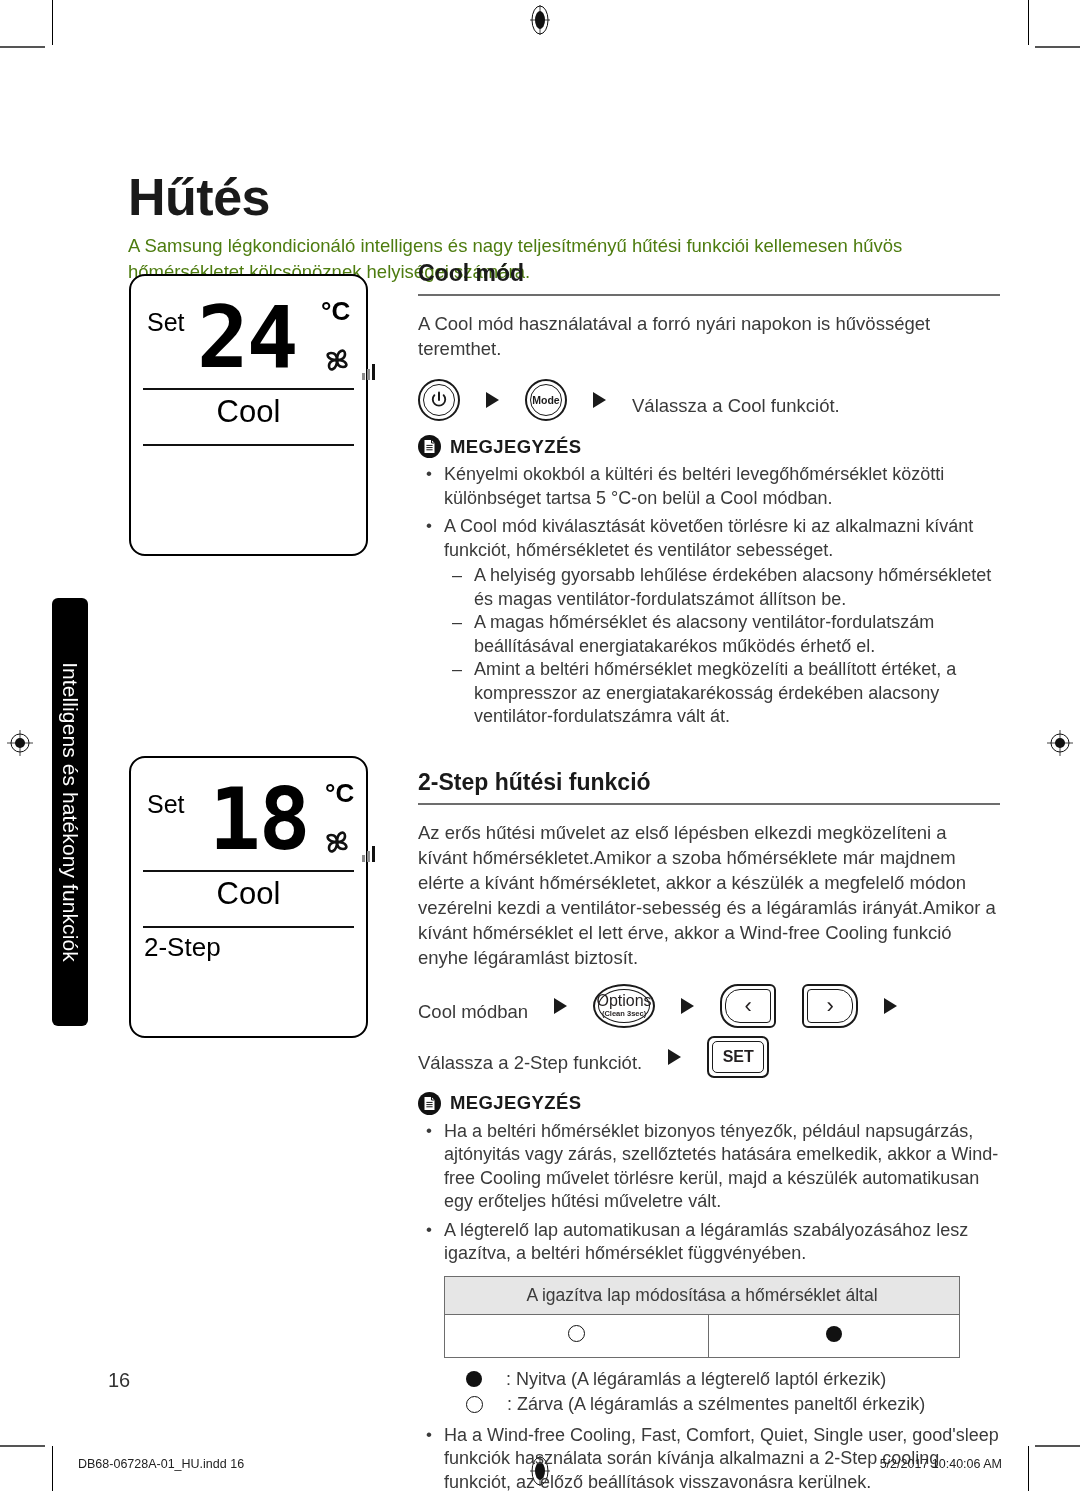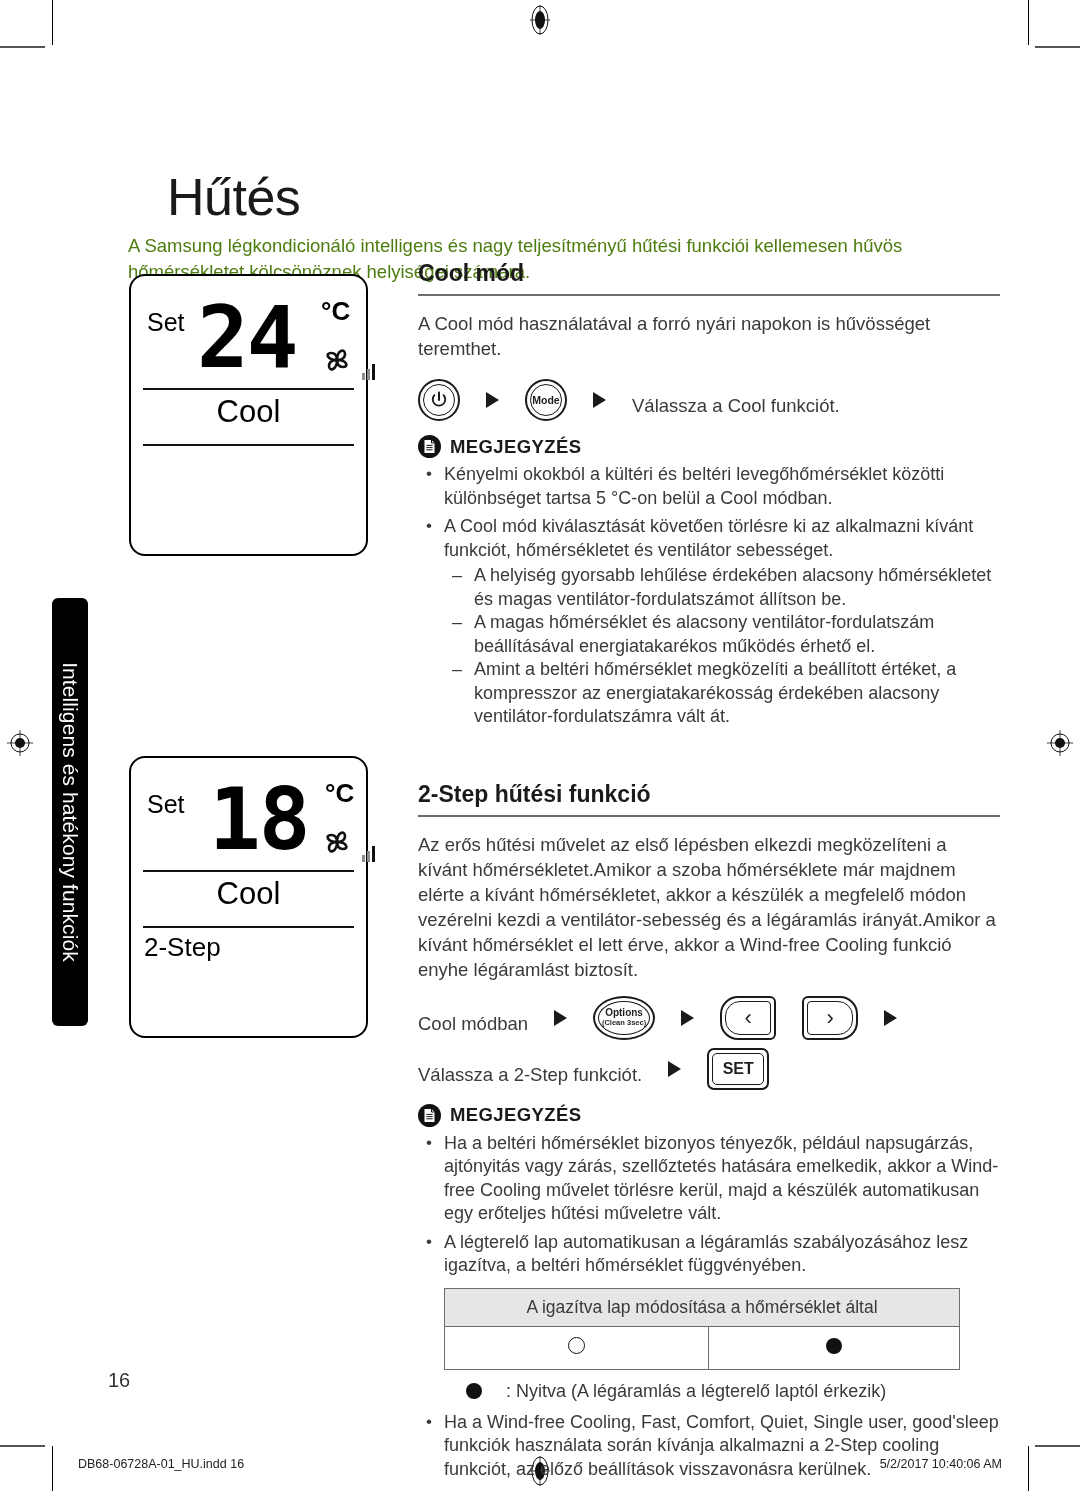--- a/index.html
+++ b/index.html
@@ -53,24 +53,23 @@
     font-size: 21px;
     letter-spacing: 0.1px;
   }
 
   
   .page-title {
     position: absolute;
     left: 50px;
     top: 104px;
     font-size: 52px;
-    font-weight: normal;
+    font-weight: bold;
     letter-spacing: -0.5px;
     color: #1a1a1a;
-    margin-left: 39px;
   }
 
   .intro {
     position: absolute;
     left: 50px;
     top: 186px;
     width: 872px;
     font-size: 18.5px;
     line-height: 26px;
     color: #4d7c0f;
@@ -255,21 +254,21 @@
     position: relative;
     line-height: 1;
   }
   .btn-oval::after {
     content: "";
     position: absolute;
     left: 3px; top: 3px; right: 3px; bottom: 3px;
     border: 1.3px solid #1a1a1a;
     border-radius: 50%/50%;
   }
-  .btn-oval .l1 { font-size: 10px; font-weight: 700; z-index: 2; }
+  .btn-oval .l1 { font-size: 16px; font-weight: 400; z-index: 2; }
   .btn-oval .l2 { font-size: 7.5px; font-weight: 600; z-index: 2; margin-top: 1px; }
 
   .btn-pill {
     width: 52px; height: 40px;
     border: 2.5px solid #1a1a1a;
     border-radius: 13px;
     display: flex;
     align-items: center;
     justify-content: center;
     flex: 0 0 auto;
@@ -582,21 +581,21 @@
       <li>
         <span>A Cool mód kiválasztását követően törlésre ki az alkalmazni kívánt funkciót, hőmérsékletet és ventilátor sebességet.</span>
         <ul class="dashes">
           <li>A helyiség gyorsabb lehűlése érdekében alacsony hőmérsékletet és magas ventilátor-fordulatszámot állítson be.</li>
           <li>A magas hőmérséklet és alacsony ventilátor-fordulatszám beállításával energiatakarékos működés érhető el.</li>
           <li>Amint a beltéri hőmérséklet megközelíti a beállított értéket, a kompresszor az energiatakarékosság érdekében alacsony ventilátor-fordulatszámra vált át.</li>
         </ul>
       </li>
     </ul>
 
-    <h2 class="sec-title" style="margin-top:52px;">2-Step hűtési funkció</h2>
+    <h2 class="sec-title" style="margin-top:40px;">2-Step hűtési funkció</h2>
     <div class="sec-rule"></div>
     <p class="para">Az erős hűtési művelet az első lépésben elkezdi megközelíteni a kívánt hőmérsékletet.Amikor a szoba hőmérséklete már majdnem elérte a kívánt hőmérsékletet, akkor a készülék a megfelelő módon vezérelni kezdi a ventilátor-sebesség és a légáramlás irányát.Amikor a kívánt hőmérséklet el lett érve, akkor a Wind-free Cooling funkció enyhe légáramlást biztosít.</p>
 
     <div class="steps tight">
       <span class="step-text">Cool módban</span>
       <span class="arrow"></span>
       <span class="btn-oval">
         <span class="l1">Options</span>
         <span class="l2">(Clean 3sec)</span>
       </span>
@@ -648,20 +647,24 @@
           <td><span class="dot-filled"></span></td>
         </tr>
       </tbody>
     </table>
 
     <div class="legend">
       <div>
         <span class="dot-filled"></span>
         <span>: Nyitva (A légáramlás a légterelő laptól érkezik)</span>
       </div>
+      <div>
+        <span class="dot-open"></span>
+        <span>: Zárva (A légáramlás a szélmentes paneltől érkezik)</span>
+      </div>
     </div>
 
     <ul class="bullets">
       <li>Ha a Wind-free Cooling, Fast, Comfort, Quiet, Single user, good'sleep funkciók használata során kívánja alkalmazni a 2-Step cooling funkciót, az előző beállítások visszavonásra kerülnek.</li>
     </ul>
 
   </div>
 </div>
 
 <div class="page-number">16</div>

